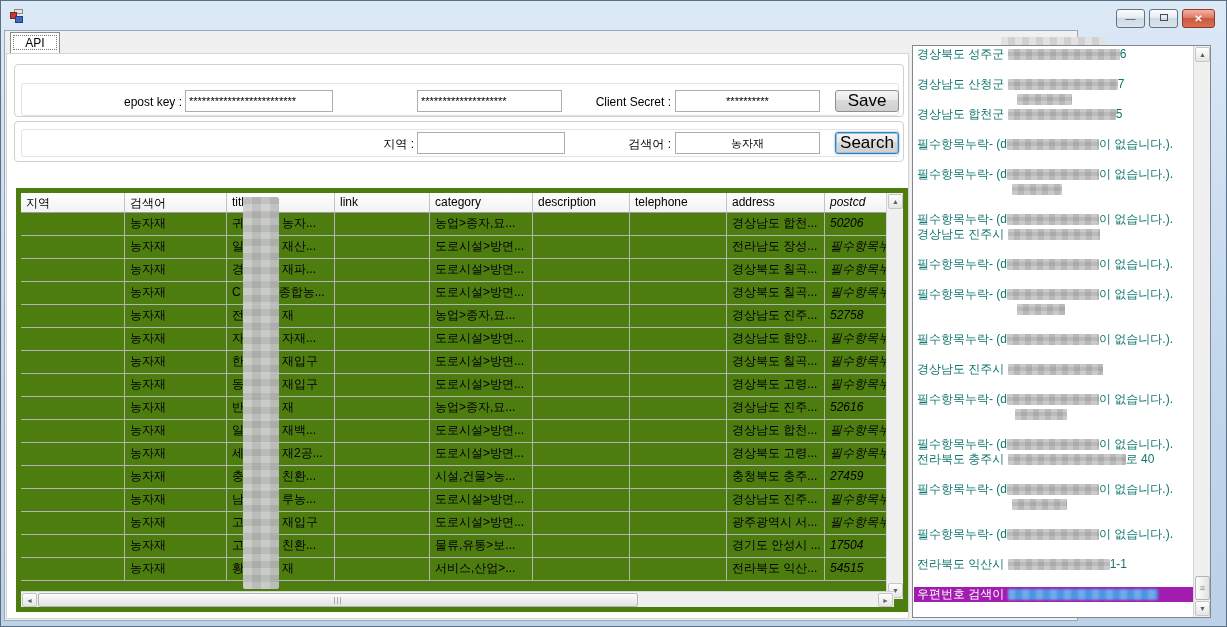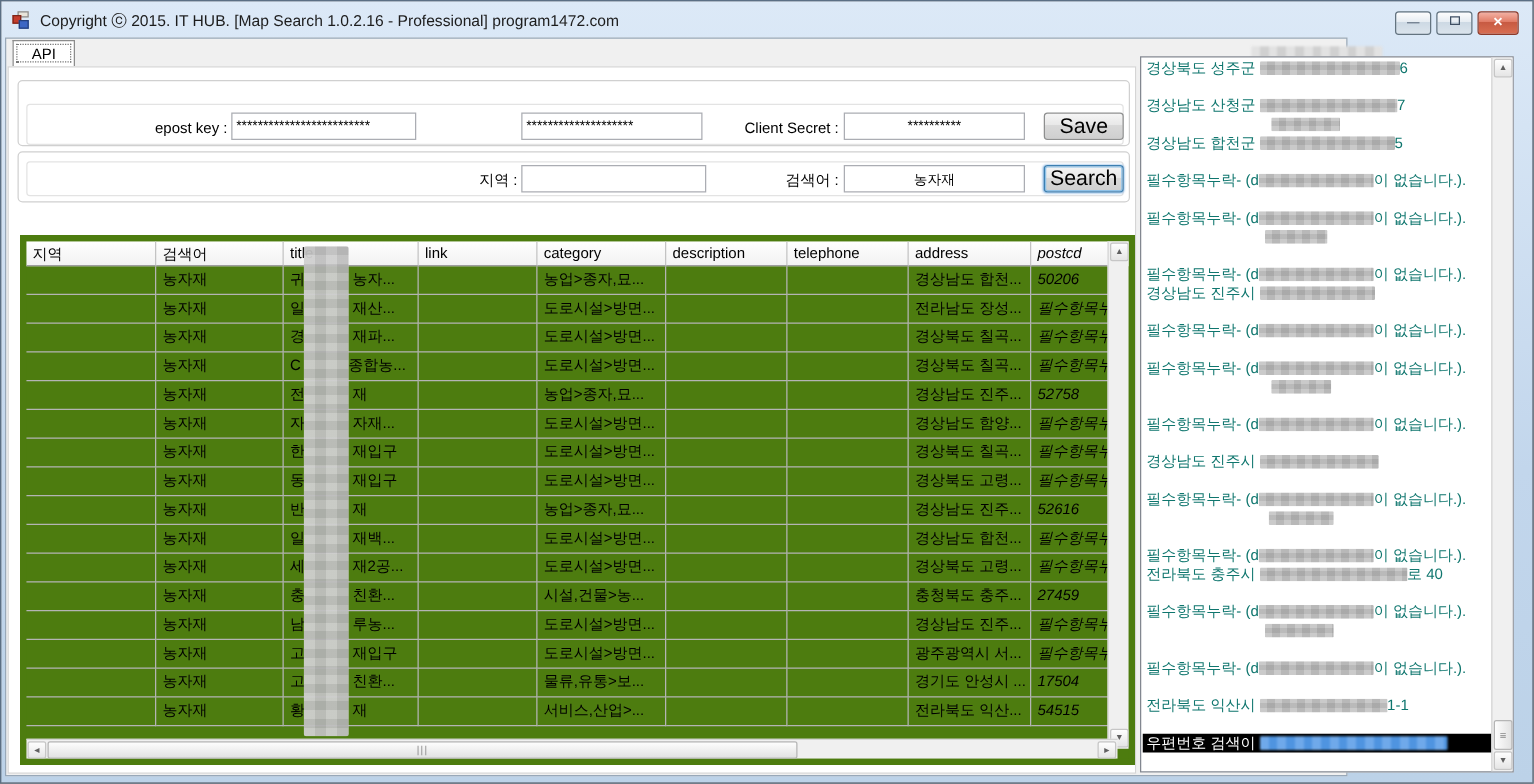--- a/index.html
+++ b/index.html
@@ -62,21 +62,21 @@
   .sb-v .up { left:1px; top:1px; width:15px; height:15px; }
   .sb-v .down { left:1px; bottom:1px; width:15px; height:15px; }
   .sb-h .left { left:1px; top:1px; width:15px; height:14px; line-height:13px; }
   .sb-h .right { right:1px; top:1px; width:15px; height:14px; line-height:13px; }
   .hthumb { position:absolute; left:17px; top:1px; width:600px; height:14px; border:1px solid #b5b5b5; border-radius:2px;
     background:linear-gradient(#fdfdfd,#e2e2e2); color:#888; font-size:8px; text-align:center; line-height:12px; letter-spacing:1px; }
   
   .log { position:absolute; left:907px; top:14px; width:299px; height:573px; background:#fff; border:1px solid #828790; }
   .loglines { position:absolute; left:1px; top:1px; width:280px; height:571px; overflow:hidden; }
   .lline { height:15px; font-size:12px; line-height:15px; padding-left:3px; white-space:nowrap; color:#0f766e; }
-  .lline.selected { background:#000000; color:#fff; }
+  .lline.selected { background:#a21caf; color:#fff; }
   .px { display:inline-block; height:11px; vertical-align:middle; border-radius:1px;
     background:repeating-linear-gradient(90deg,#e0e0e0 0 6px,#cccccc 6px 12px),repeating-linear-gradient(0deg,#e6e6e6 0 4px,#d4d4d4 4px 8px);
     background-blend-mode:multiply; filter:blur(0.6px); }
   .px.onblue { background:repeating-linear-gradient(90deg,#6fa9ea 0 7px,#4f94e0 7px 14px); filter:blur(0.8px); }
   .logsb { position:absolute; right:0; top:0; width:17px; height:571px; background:#f0f0f0; border-left:1px solid #d4d4d4; }
   .logsb .up { left:1px; top:1px; width:15px; height:15px; }
   .logsb .down { left:1px; bottom:1px; width:15px; height:15px; }
   .vthumb { position:absolute; left:1px; top:530px; width:15px; height:24px; border:1px solid #b5b5b5; border-radius:2px;
     background:linear-gradient(90deg,#fdfdfd,#e2e2e2); color:#888; font-size:9px; text-align:center; line-height:22px; }
   .artifact { position:absolute; left:996px; top:6px; width:105px; height:10px; border-radius:1px;
@@ -86,21 +86,20 @@
 <body>
 
 <div class="window">
 
   <div class="titlebar">
     <div class="app-icon">
       <div class="w3"></div>
       <div class="w1"></div>
       <div class="w2"></div>
     </div>
-    <span class="title-text">Copyright ⓒ 2015. IT HUB. [Map Search 1.0.2.16 - Professional] program1472.com</span>
     <div class="win-btns">
       <div class="wbtn">—</div>
       <div class="wbtn"><span class="sq"></span></div>
       <div class="wbtn close">✕</div>
     </div>
   </div>
 
   <div class="client">
 
     <div class="tab">API</div>

